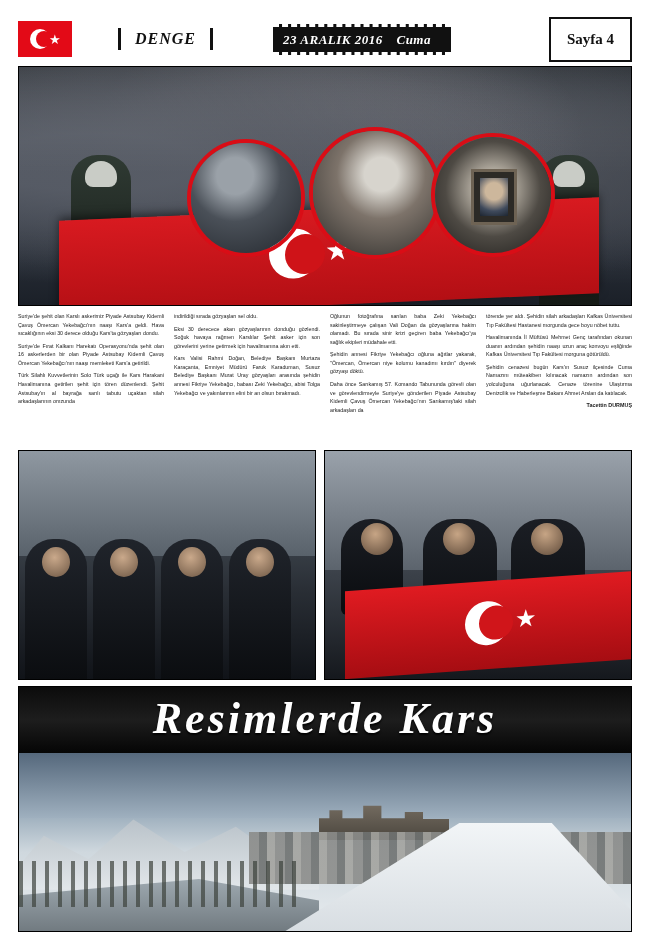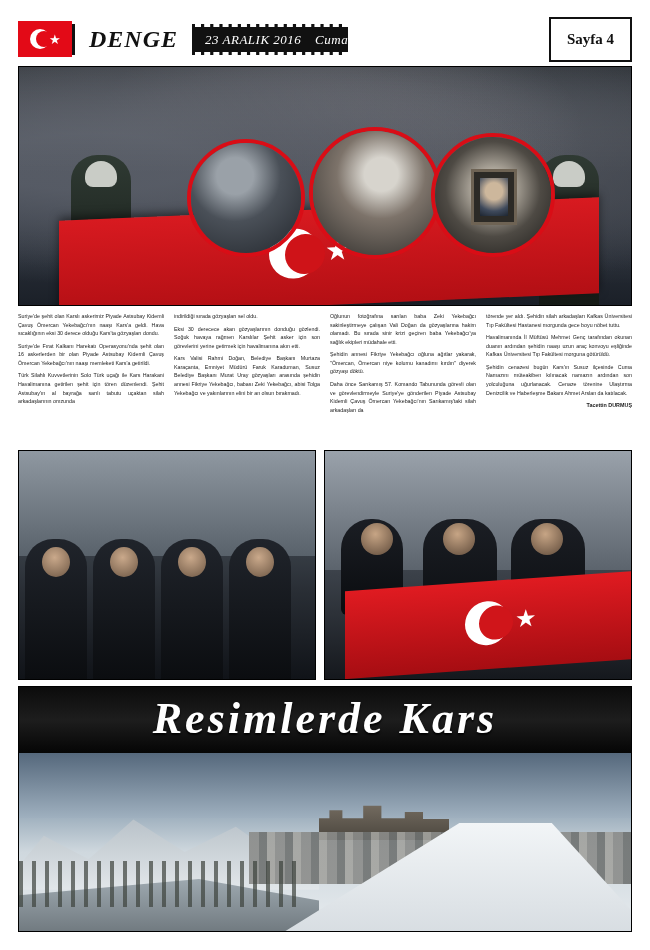--- a/index.html
+++ b/index.html
@@ -47,37 +47,39 @@
   }
   .flag .star {
     position: absolute;
     left: 31px; top: 12px;
     color: #ffffff;
     font-size: 13px;
     line-height: 13px;
   }
   .denge {
     flex: 0 0 auto;
+    margin-left: 46px;
     border-left: 3px solid #111;
     border-right: 3px solid #111;
     padding: 2px 14px;
     font-family: "Liberation Serif", serif;
     font-weight: bold;
     font-style: italic;
-    font-size: 24px;
+    font-size: 16px;
     letter-spacing: 1px;
     color: #111;
   }
   .datebox {
     flex: 0 0 auto;
+    margin-left: 60px;
     background: #111;
     color: #ffffff;
-    padding: 5px 0 4px 10px;
+    padding: 5px 20px 4px 10px;
     font-family: "Liberation Serif", serif;
-    font-weight: normal;
+    font-weight: bold;
     font-style: italic;
     font-size: 13px;
     letter-spacing: 0.5px;
     border-top: 3px dashed #ffffff;
     border-bottom: 3px dashed #ffffff;
     white-space: nowrap;
   }
   .datebox .day { margin-left: 10px; }
   .pagebox {
     flex: 0 0 auto;

